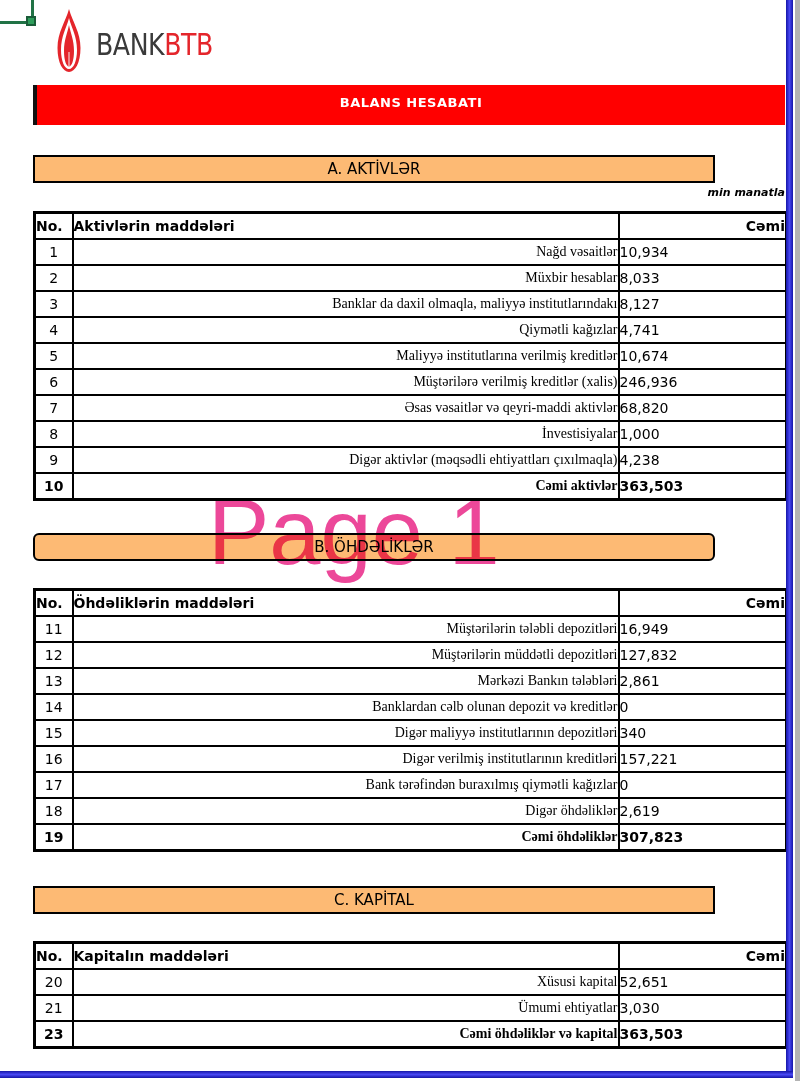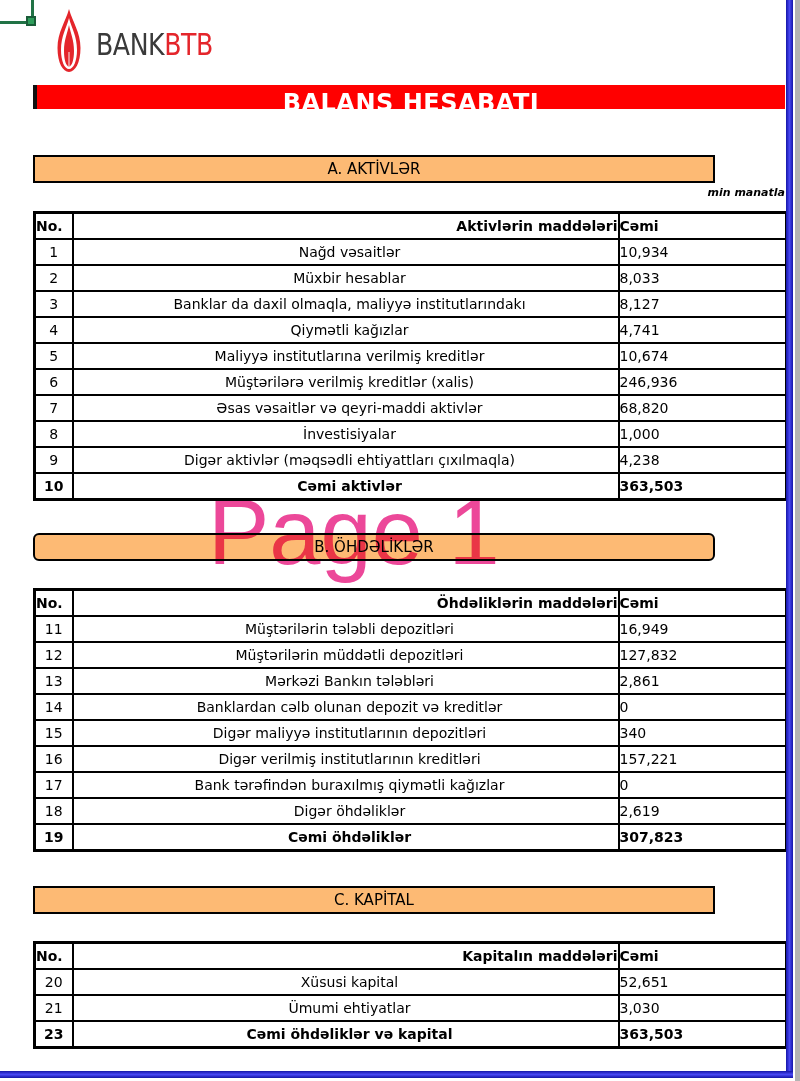--- a/index.html
+++ b/index.html
@@ -12,22 +12,22 @@
   .mark-v { position:absolute; left:31px; top:0; width:3px; height:18px; background:#217346; }
   .mark-h { position:absolute; left:0; top:21px; width:28px; height:3px; background:#217346; }
   .mark-sq{ position:absolute; left:26px; top:16px; width:10px; height:10px; background:#2E9E5B; border:2px solid #1A5C38; }
   
   .flame { position:absolute; left:56px; top:8px; }
   .logo-text { position:absolute; left:96px; top:30px; font-size:30px; line-height:1;
     font-weight:500; letter-spacing:-0.5px; transform:scaleX(0.84); transform-origin:left top; white-space:nowrap; }
   .logo-bank { color:#3A3A3A; }
   .logo-btb  { color:#E4252B; }
   
-  .banner { position:absolute; left:33px; top:85px; width:752px; height:24px; background:#FF0000;
-    border-left:4px solid #111; color:#fff; font-weight:bold; font-size:24px; text-align:center;
+  .banner { position:absolute; left:33px; top:85px; width:752px; height:40px; background:#FF0000;
+    border-left:4px solid #111; color:#fff; font-weight:bold; font-size:13px; text-align:center;
     line-height:36px; letter-spacing:0.5px; }
   
   .section-bar { position:absolute; left:33px; width:682px; height:28px; background:#fdba74;
     border:2px solid #000; font-weight:normal; font-size:15px; text-align:center; line-height:24px; }
   .bar-a { top:155px; }
   .bar-b { top:533px;border-radius:6px; }
   .bar-c { top:886px; }
   .note { position:absolute; left:33px; top:186px; width:752px; text-align:right;
     font-style:italic; font-weight:600; font-size:11px; }
   
@@ -36,24 +36,24 @@
   .tbl-a { top:211px; }
   .tbl-b { top:588px; }
   .tbl-c { top:941px; }
   .tbl col.c-no    { width:38px; }
   .tbl col.c-label { width:546px; }
   .tbl col.c-value { width:168px; }
   .tbl th, .tbl td { border:2px solid #000; height:25px; line-height:24px; padding:0;
     overflow:hidden; white-space:nowrap; }
   .tbl th { font-weight:bold; }
   .tbl th.no    { text-align:left; }
-  .tbl th.label { text-align:right; }
-  .tbl th.value { text-align:left; }
+  .tbl th.label { text-align:left; }
+  .tbl th.value { text-align:right; }
   .tbl td.no    { text-align:center; }
-  .tbl td.label { text-align:center; padding-left:8px; }
+  .tbl td.label { text-align:right; padding-left:8px;font-family:Liberation Serif, serif; }
   .tbl td.value { text-align:left; padding-right:5px; }
   .tbl tr.total td { font-weight:bold; }
   
   .watermark { position:absolute; left:208px; top:486px; font-family:"Liberation Sans",sans-serif;
     font-size:92px; line-height:1; color:#ec4899; mix-blend-mode:multiply; z-index:5; pointer-events:none; }
   
   .blue-right  { position:absolute; left:786px; top:0; width:7px; height:1078px; z-index:8;
     background:linear-gradient(to right,#1515A8,#4747F2,#1515A8); }
   .blue-bottom { position:absolute; left:0; top:1071px; width:793px; height:7px; z-index:8;
     background:linear-gradient(to bottom,#1515A8,#4747F2,#1515A8); }

